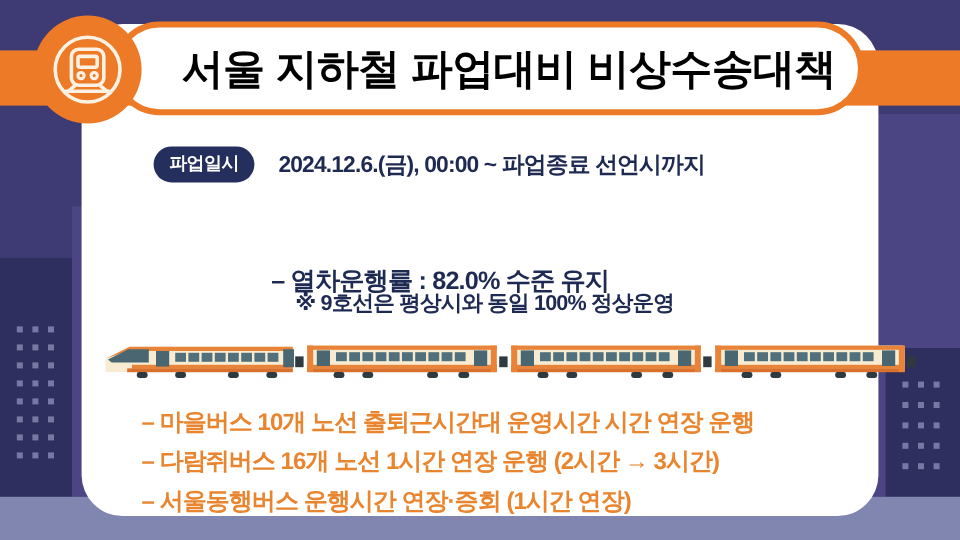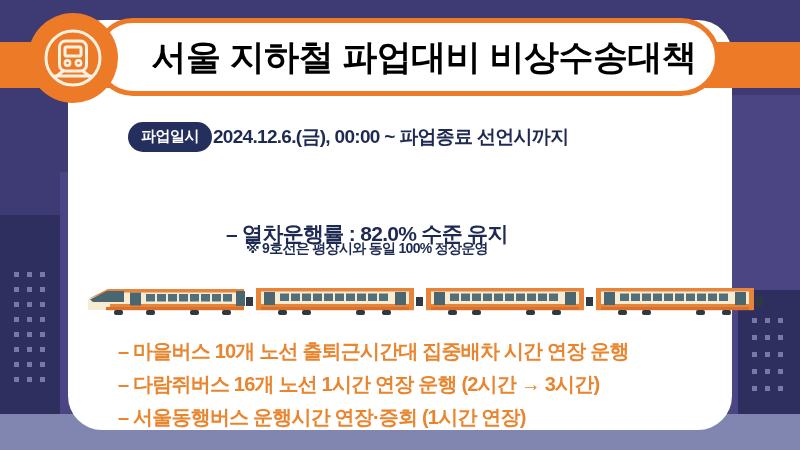--- a/index.html
+++ b/index.html
@@ -53,37 +53,37 @@
   .logo-circle svg{display:block;}
 
   
   .row{position:absolute;display:flex;align-items:center;}
   .pill{
     background:#252f5e;color:#fff;border-radius:16px;
     font-size:15px;font-weight:bold;letter-spacing:-0.5px;
     padding:5px 13px 6px;white-space:nowrap;
   }
   .row-text{
-    margin-left:1px;color:#1e2a52;font-size:19px;font-weight:bold;
+    margin-left:20px;color:#1e2a52;font-size:19px;font-weight:bold;
     letter-spacing:-0.7px;white-space:nowrap;
   }
   .r1{left:128px;top:122px;}
   .r2{left:128px;top:170px;}
   .hl{
     background:#f4c49c;padding:2px 7px 3px;border-radius:2px;
     color:#1e2a52;font-weight:bold;
   }
   .dash{color:#1e2a52;font-weight:bold;}
 
   .sub{
     position:absolute;color:#1e2a52;font-weight:bold;letter-spacing:-0.7px;
     white-space:nowrap;
   }
   .s1{left:226px;top:220px;font-size:21px;}
-  .s2{left:246px;top:240px;font-size:14px;}
+  .s2{left:246px;top:240px;font-size:18px;}
   .s3{left:226px;top:262px;font-size:19px;}
 
   
   .train{position:absolute;left:86px;top:286px;width:680px;height:32px;}
 
   
   .bullets{position:absolute;left:118px;top:338px;}
   .bullet{
     color:#e8852e;font-size:20px;font-weight:bold;letter-spacing:-0.8px;
     white-space:nowrap;margin-bottom:6px;
@@ -251,18 +251,18 @@
       <use href="#car" x="170" y="0"></use>
       <rect x="330" y="11" width="7" height="9" fill="#2f3a40"></rect>
       <use href="#car" x="340" y="0"></use>
       <rect x="500" y="11" width="7" height="9" fill="#2f3a40"></rect>
       <use href="#car" x="510" y="0"></use>
       <rect x="670" y="11" width="7" height="9" fill="#2f3a40"></rect>
     </svg>
   </div>
 
   <div class="bullets">
-    <div class="bullet">– 마을버스 10개 노선 출퇴근시간대 집중배차 시간 연장 운행</div>
+    <div class="bullet">– 마을버스 10개 노선 출퇴근시간대 운영시간 시간 연장 운행</div>
     <div class="bullet">– 다람쥐버스 16개 노선 1시간 연장 운행 (2시간 → 3시간)</div>
     <div class="bullet">– 서울동행버스 운행시간 연장·증회 (1시간 연장)</div>
   </div>
 
 </div>
 
 </body></html>

